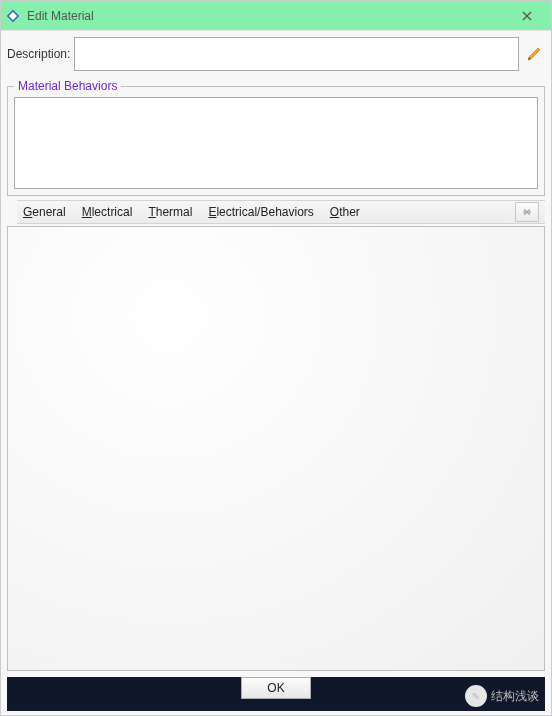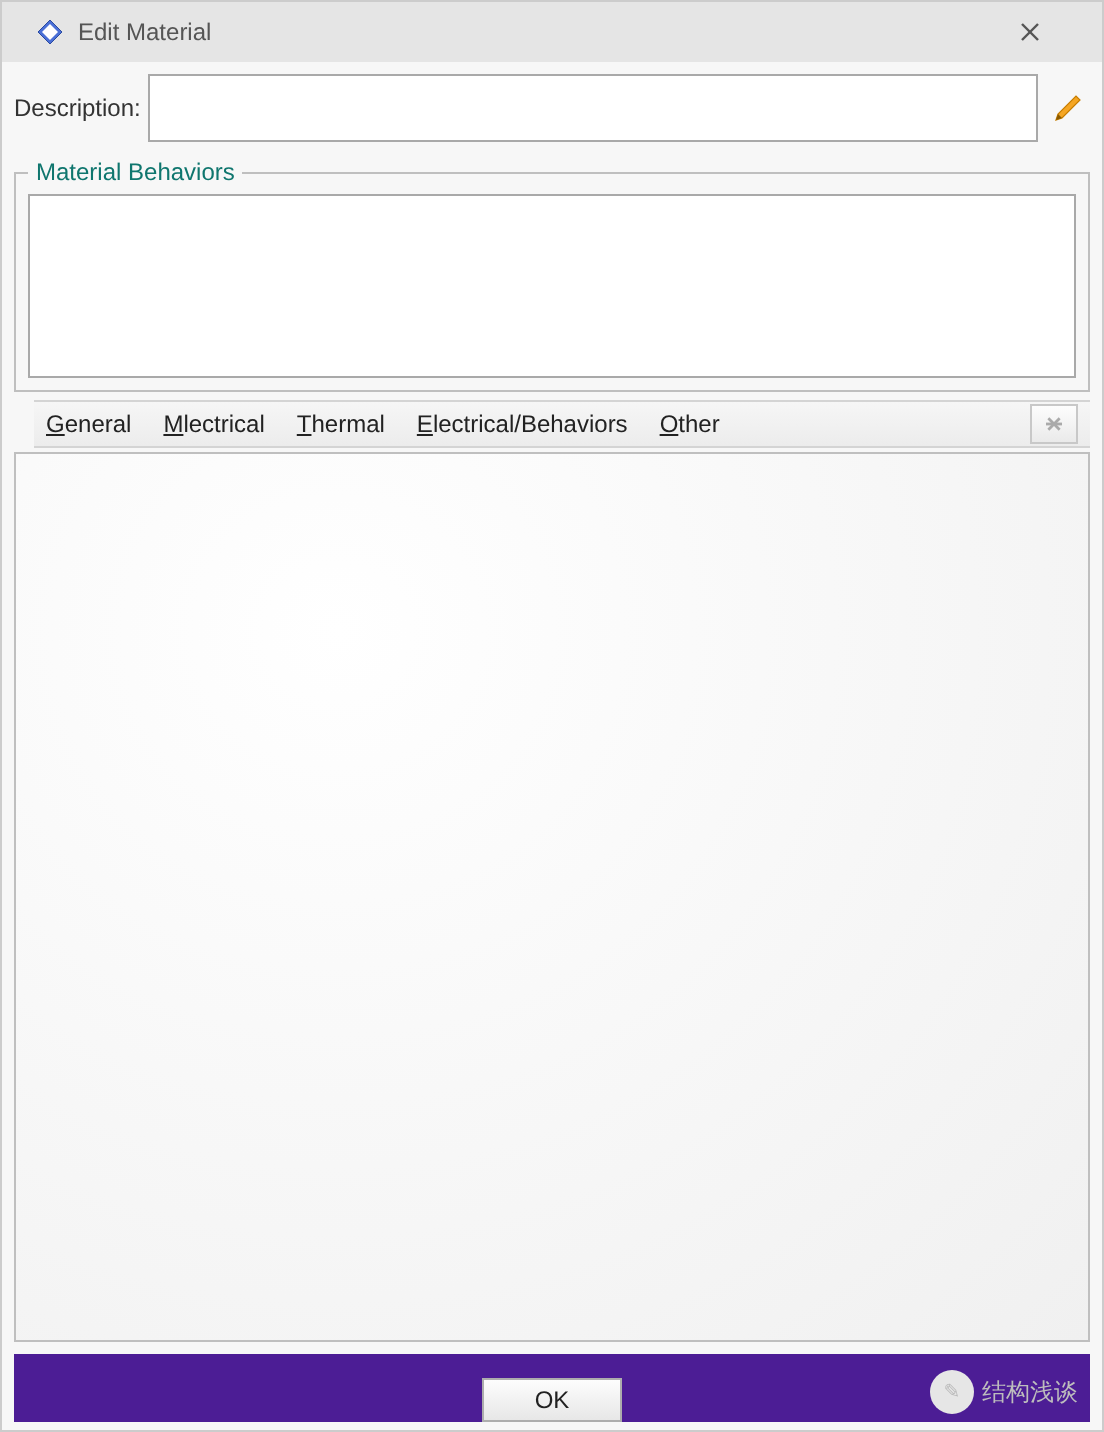--- a/index.html
+++ b/index.html
@@ -17,24 +17,24 @@
   width: 552px;
   height: 716px;
   background: #f7f7f7;
   border: 1px solid #ccc;
   box-sizing: border-box;
   display: flex;
   flex-direction: column;
 }
 .titlebar {
   height: 30px;
-  background: #e5e5e5;
-  display: flex;
-  align-items: center;
-  padding: 0 16px;
+  background: #86efac;
+  display: flex;
+  align-items: center;
+  padding: 0 4px;
   border-bottom: 1px solid #e5e5e5;
   box-sizing: border-box;
 }
 .titlebar .app-icon {
   width: 16px;
   height: 16px;
   margin-right: 6px;
   display: flex;
   align-items: center;
   justify-content: center;
@@ -101,21 +101,21 @@
   justify-content: center;
   align-self: center;
 }
 fieldset.behaviors {
   border: 1px solid #bfbfbf;
   margin: 2px 0 4px 0;
   padding: 4px 6px 6px 6px;
 }
 fieldset.behaviors legend {
   padding: 0 4px;
-  color: #0f766e;
+  color: #6d28d9;
   font-size: 12px;
 }
 .behavior-list {
   border: 1px solid #a9a9a9;
   background: #fff;
   height: 92px;
   box-sizing: border-box;
 }
 .menubar {
   display: flex;
@@ -148,22 +148,22 @@
 .content-area {
   flex: 1;
   border: 1px solid #bfbfbf;
   background: radial-gradient(ellipse at 30% 20%, #ffffff, #f0f0f0);
   margin-bottom: 6px;
   box-sizing: border-box;
 }
 .footer {
   height: 34px;
   display: flex;
-  align-items: flex-end;
-  background: #4c1d95;
+  align-items: flex-start;
+  background: #0f172a;
   padding: 0 6px;
   position: relative;
 }
 .footer .ok-wrap {
   flex: 1;
   display: flex;
   justify-content: center;
 }
 .footer .cancel-wrap {
   flex: 1;

